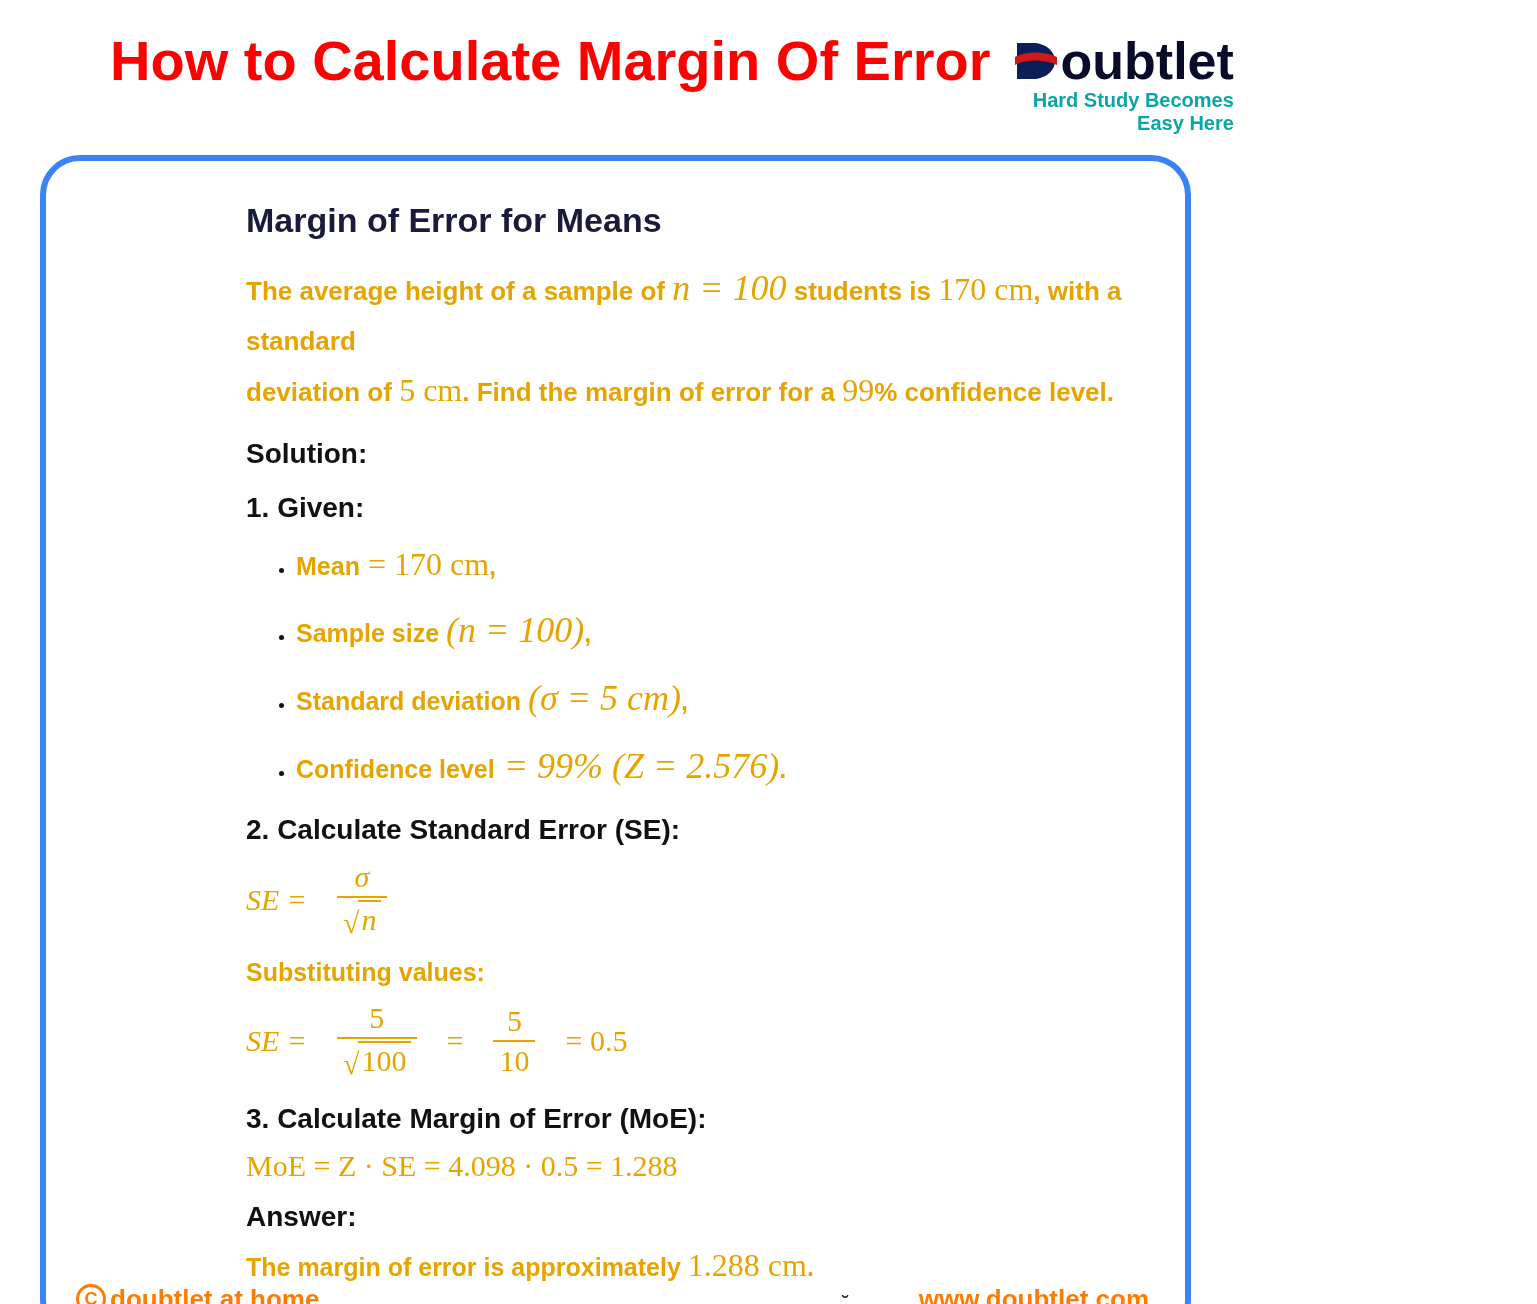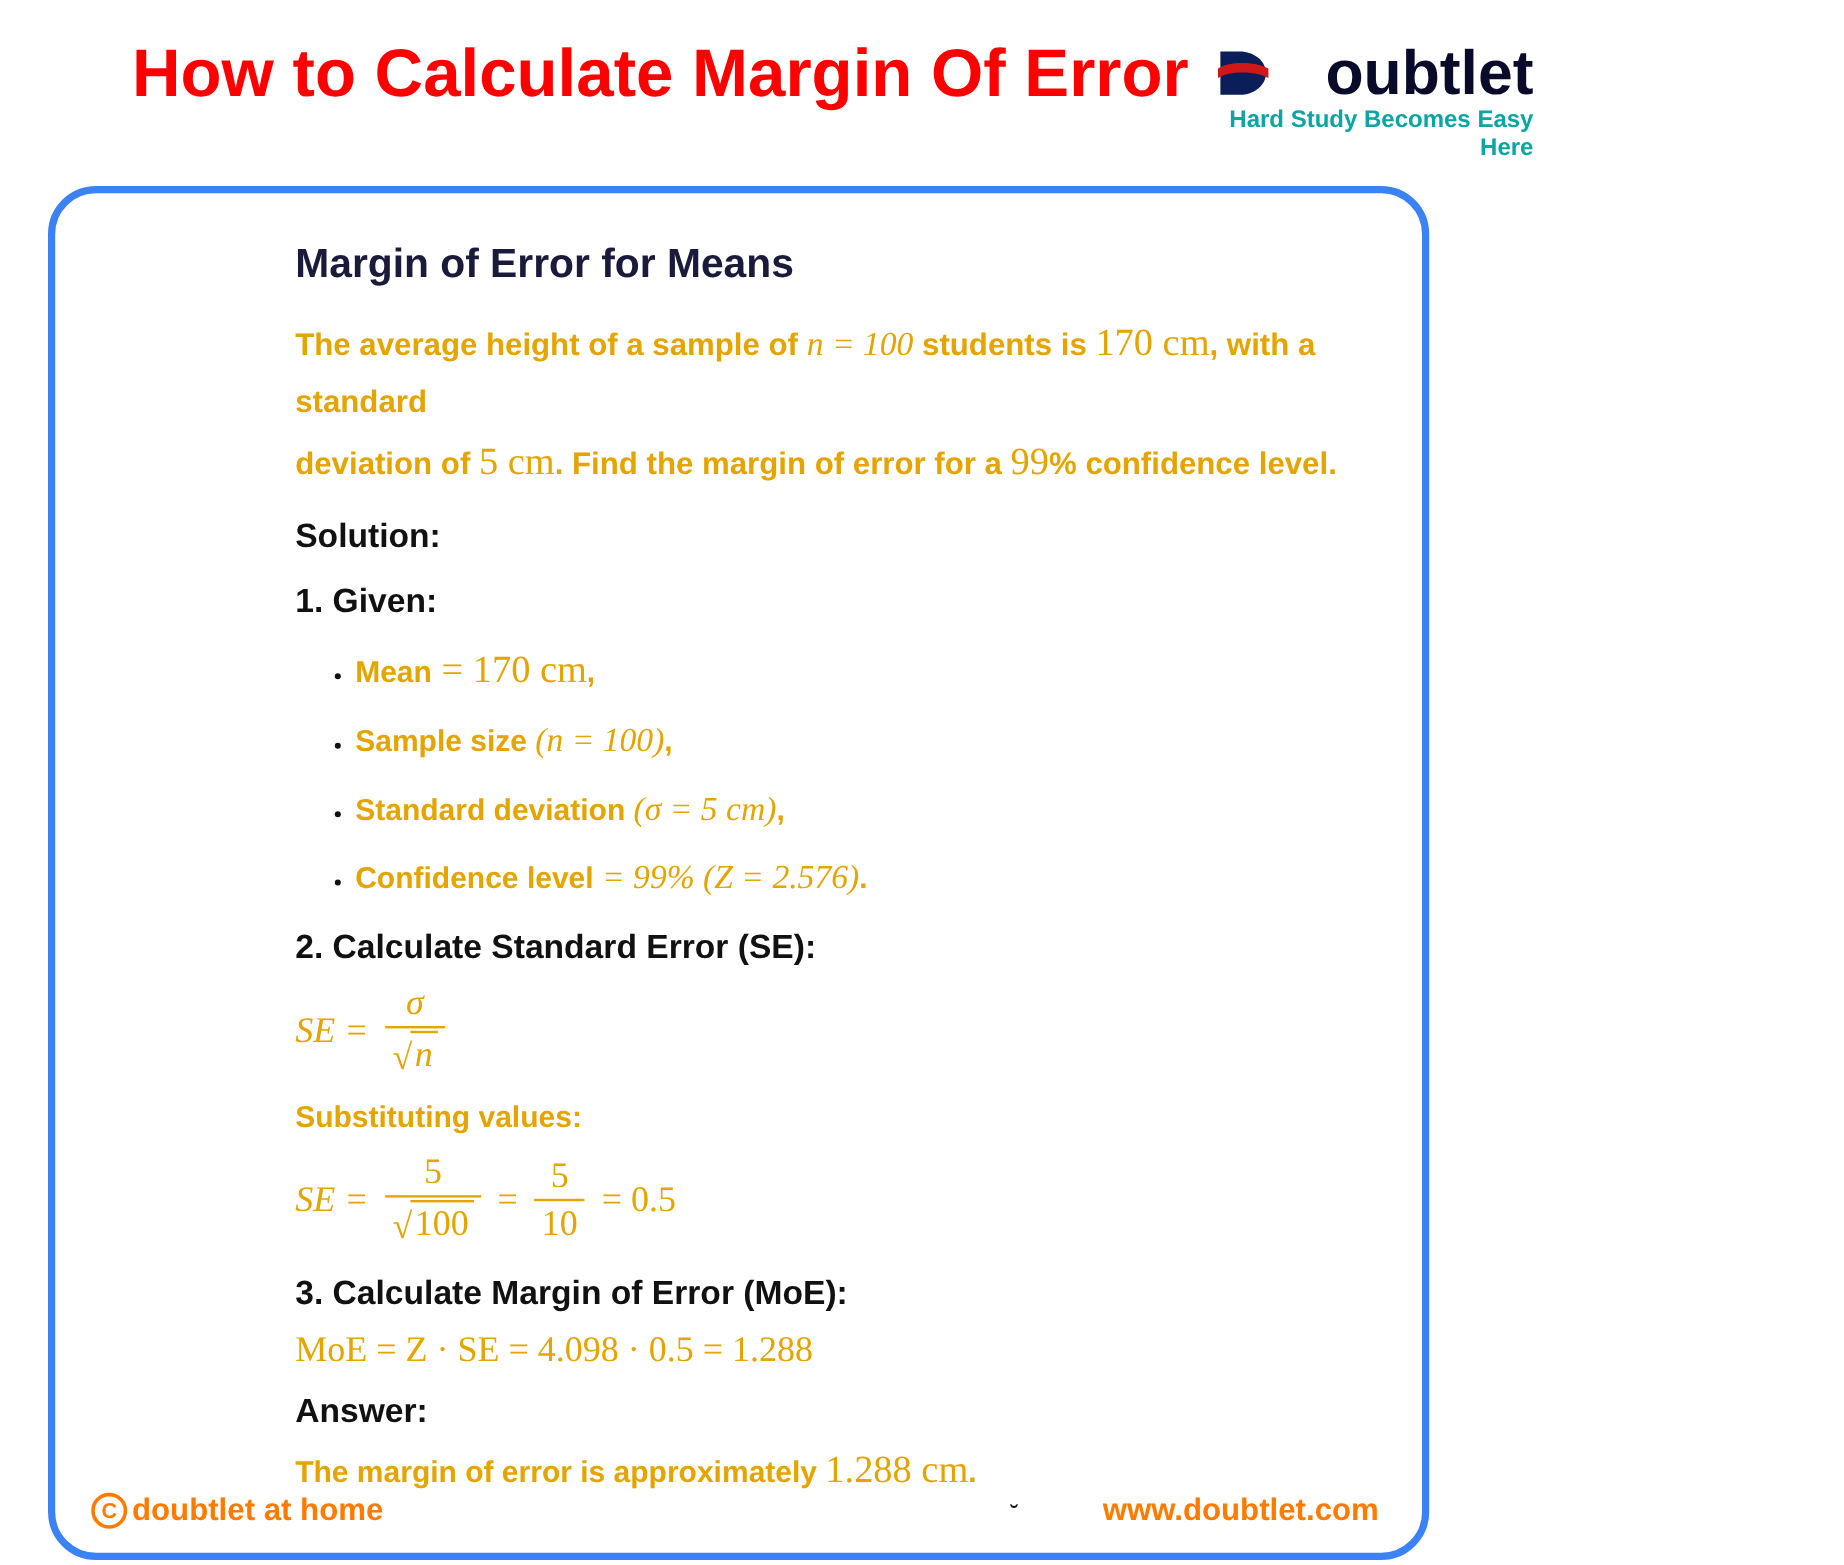--- a/index.html
+++ b/index.html
@@ -34,21 +34,20 @@
     margin-left: 20px;
     margin-top: 5px;
   }
   .logo-row {
     display: flex;
     align-items: center;
     font-size: 52px;
     font-weight: 800;
     color: #0a0a2a;
     line-height: 1;
-    gap: 44px;
   }
   .logo-icon {
     width: 48px;
     height: 48px;
     position: relative;
     margin-right: 2px;
   }
   .logo-icon svg { display:block; }
   .tagline {
     color: #0aa5a5;
@@ -81,21 +80,21 @@
   .mathlight {
     font-family: "Cambria Math","Times New Roman",serif;
     font-weight: 400;
     font-style: normal;
     font-size: 32px;
   }
   .mathlight-it {
     font-family: "Cambria Math","Times New Roman",serif;
     font-weight: 400;
     font-style: italic;
-    font-size: 28px;
+    font-size: 36px;
     margin-top: 40px;
   }
   .label-black {
     color: #111;
     font-size: 28px;
     font-weight: 800;
     margin: 14px 0;
   }
   .step-head {
     color: #111;
@@ -123,21 +122,21 @@
     margin: 14px 0;
   }
   .formula {
     color: #e6a400;
     font-family: "Cambria Math","Times New Roman",serif;
     font-size: 30px;
     font-weight: 400;
     margin: 12px 0 18px 0;
     display: flex;
     align-items: center;
-    gap: 8px;
+    gap: 24px;
   }
   .frac {
     display: inline-flex;
     flex-direction: column;
     align-items: center;
     vertical-align: middle;
     margin: 0 6px;
   }
   .frac .num { padding: 0 6px 2px 6px; }
   .frac .den { border-top: 2px solid #e6a400; padding: 2px 6px 0 6px; }

